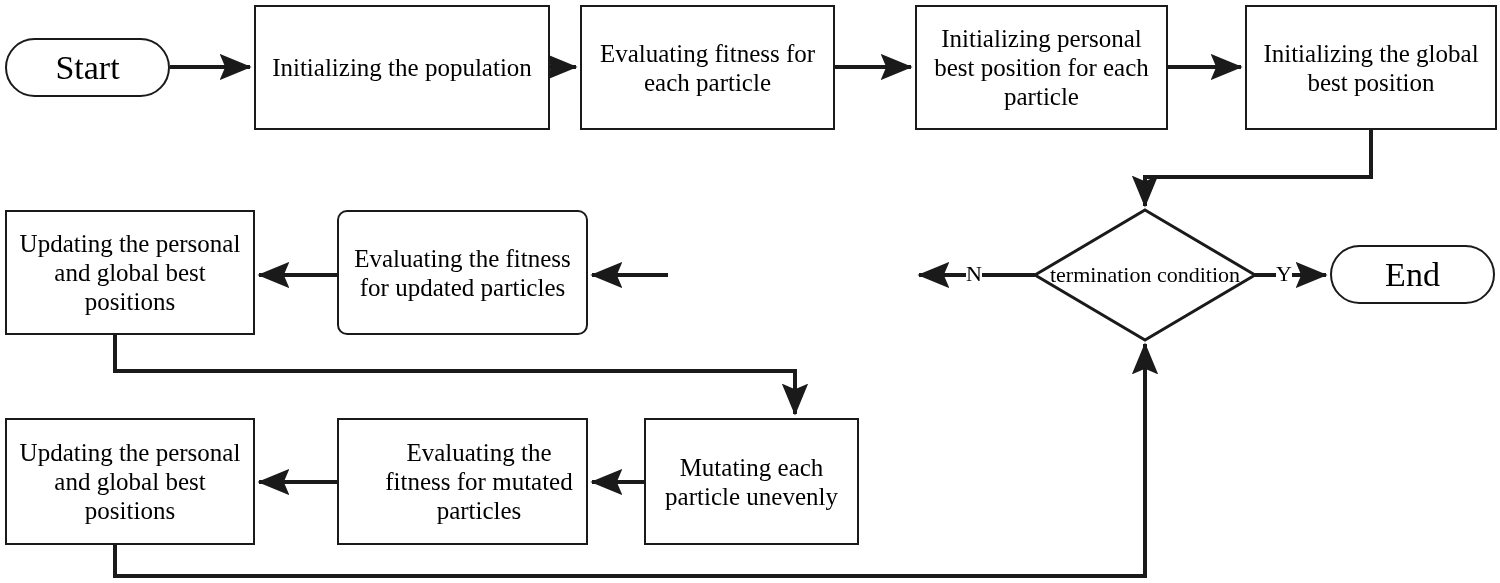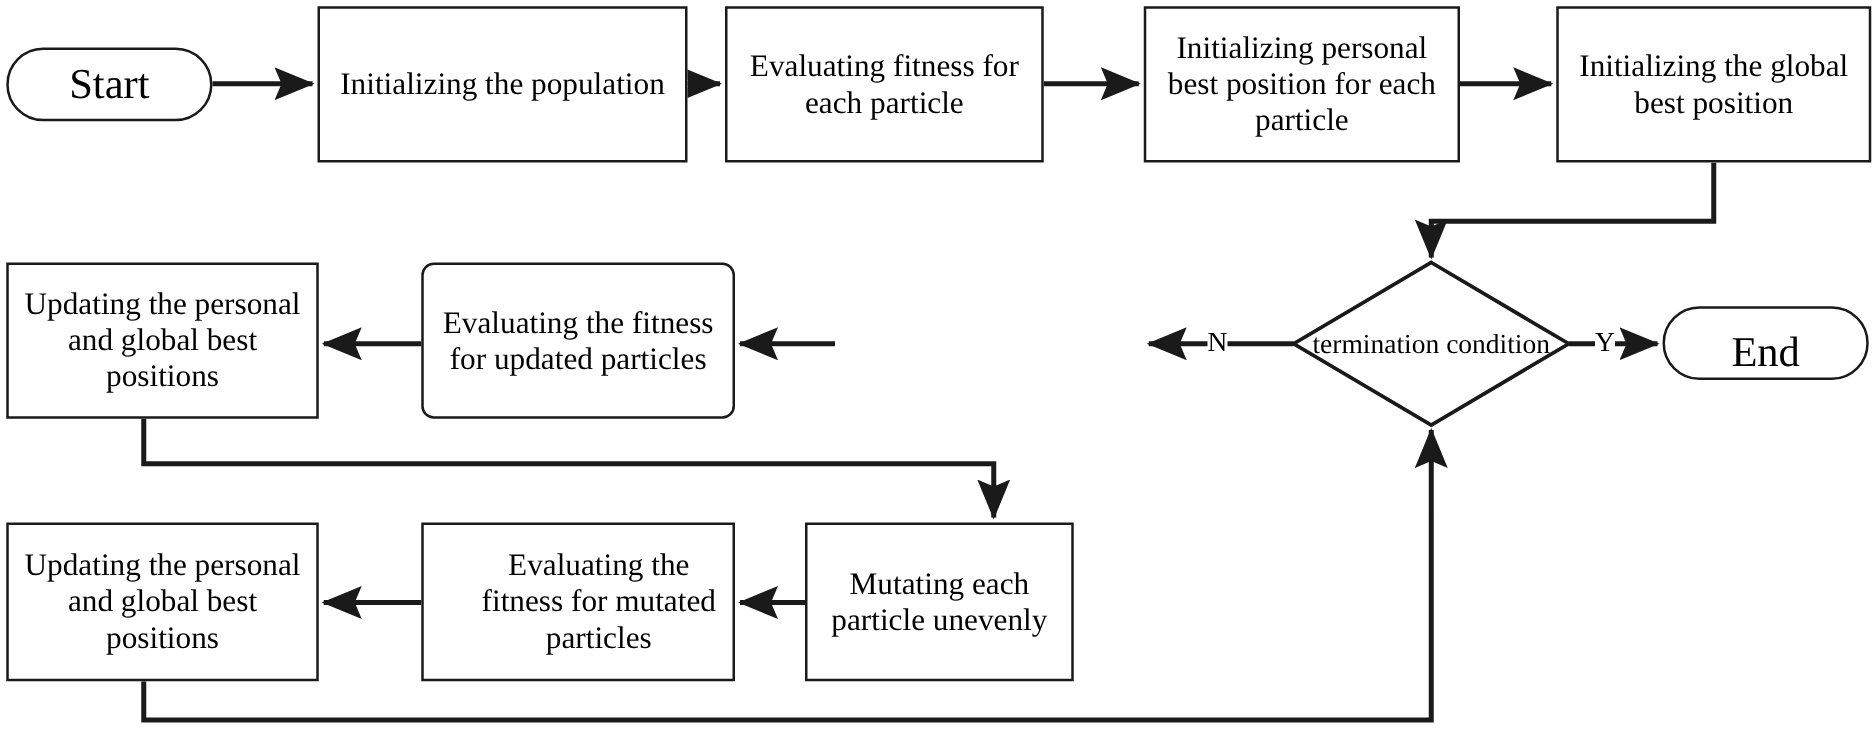--- a/index.html
+++ b/index.html
@@ -113,21 +113,21 @@
   </div>
 
   <div class="node node-process" id="node-init-global-best" style="left: 1245px; top: 5px; width: 252px; height: 125px; text-align: center;">
     <span>Initializing the global best position</span>
   </div>
 
   <div class="node node-decision" id="node-termination-condition" style="left: 1035px; top: 210px; width: 220px; height: 130px;">
     <span class="decision-label">termination condition</span>
   </div>
 
-  <div class="node node-terminator" id="node-end" style="left: 1330px; top: 245px; width: 165px; height: 59px; align-items: flex-end;">
+  <div class="node node-terminator" id="node-end" style="left: 1330px; top: 245px; width: 165px; height: 59px;">
     <span>End</span>
   </div>
 
 
   <div class="node node-process" id="node-evaluate-updated" style="left: 337px; top: 210px; width: 251px; height: 125px; border-radius: 10px;">
     <span>Evaluating the fitness for updated particles</span>
   </div>
 
   <div class="node node-process" id="node-update-best-after-move" style="left: 5px; top: 210px; width: 250px; height: 125px;">
     <span>Updating the personal and global best positions</span>

